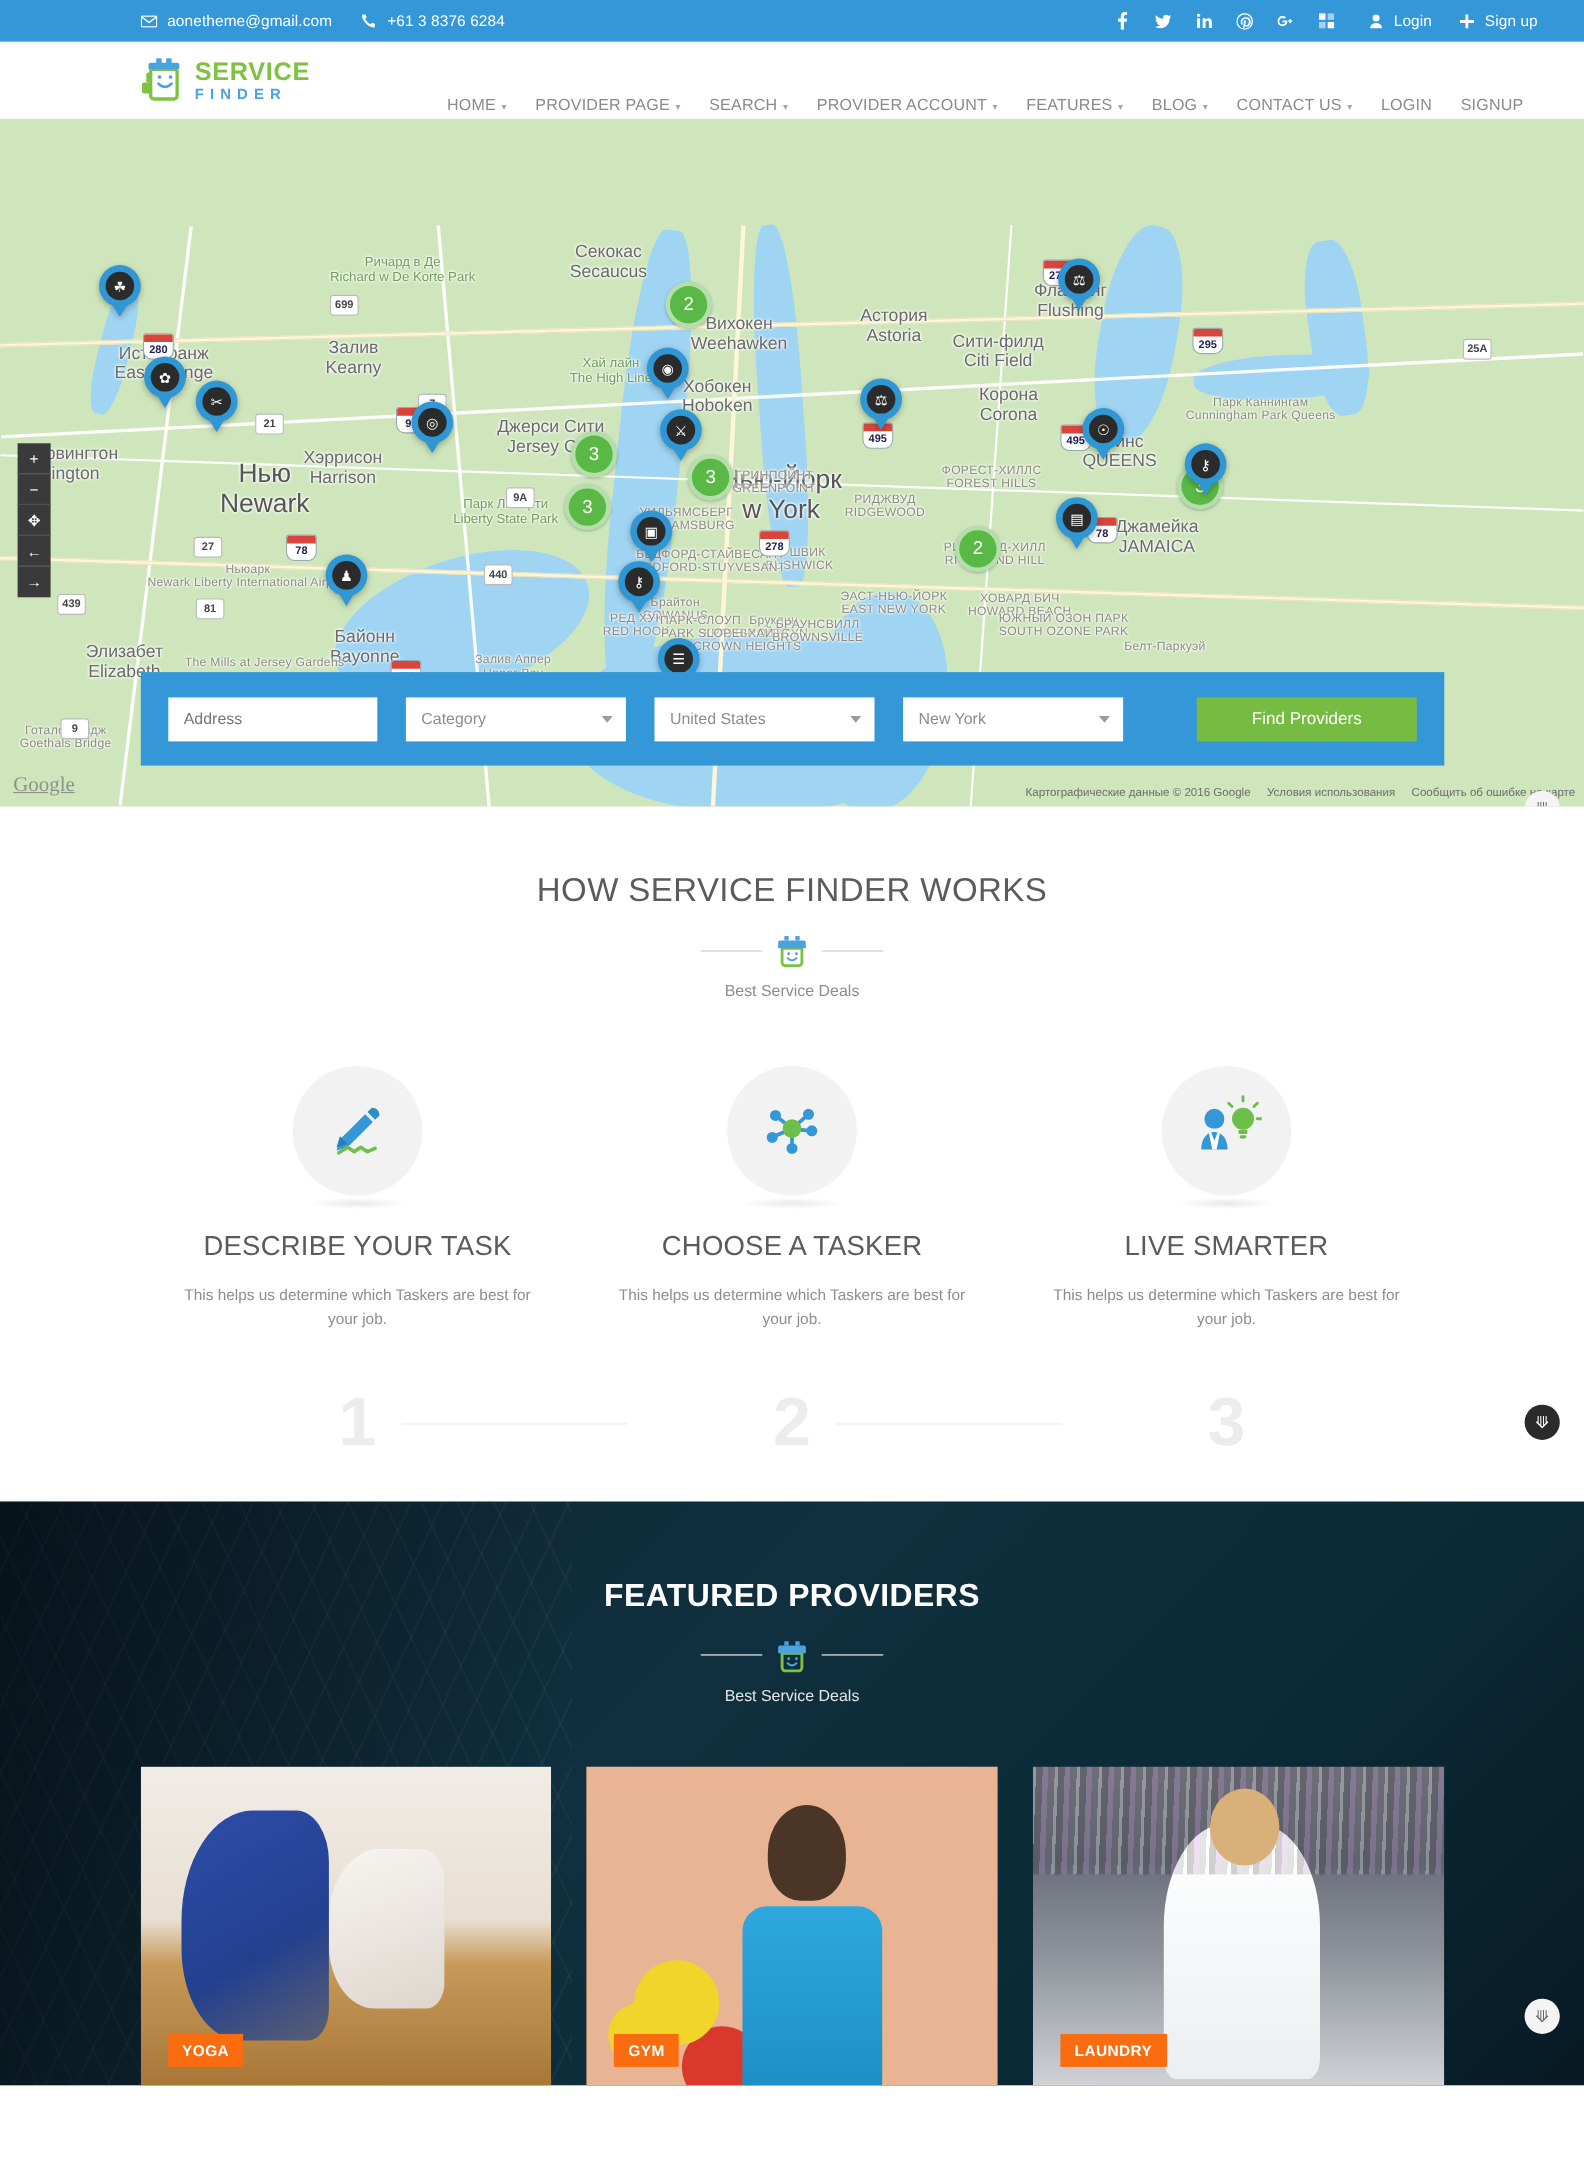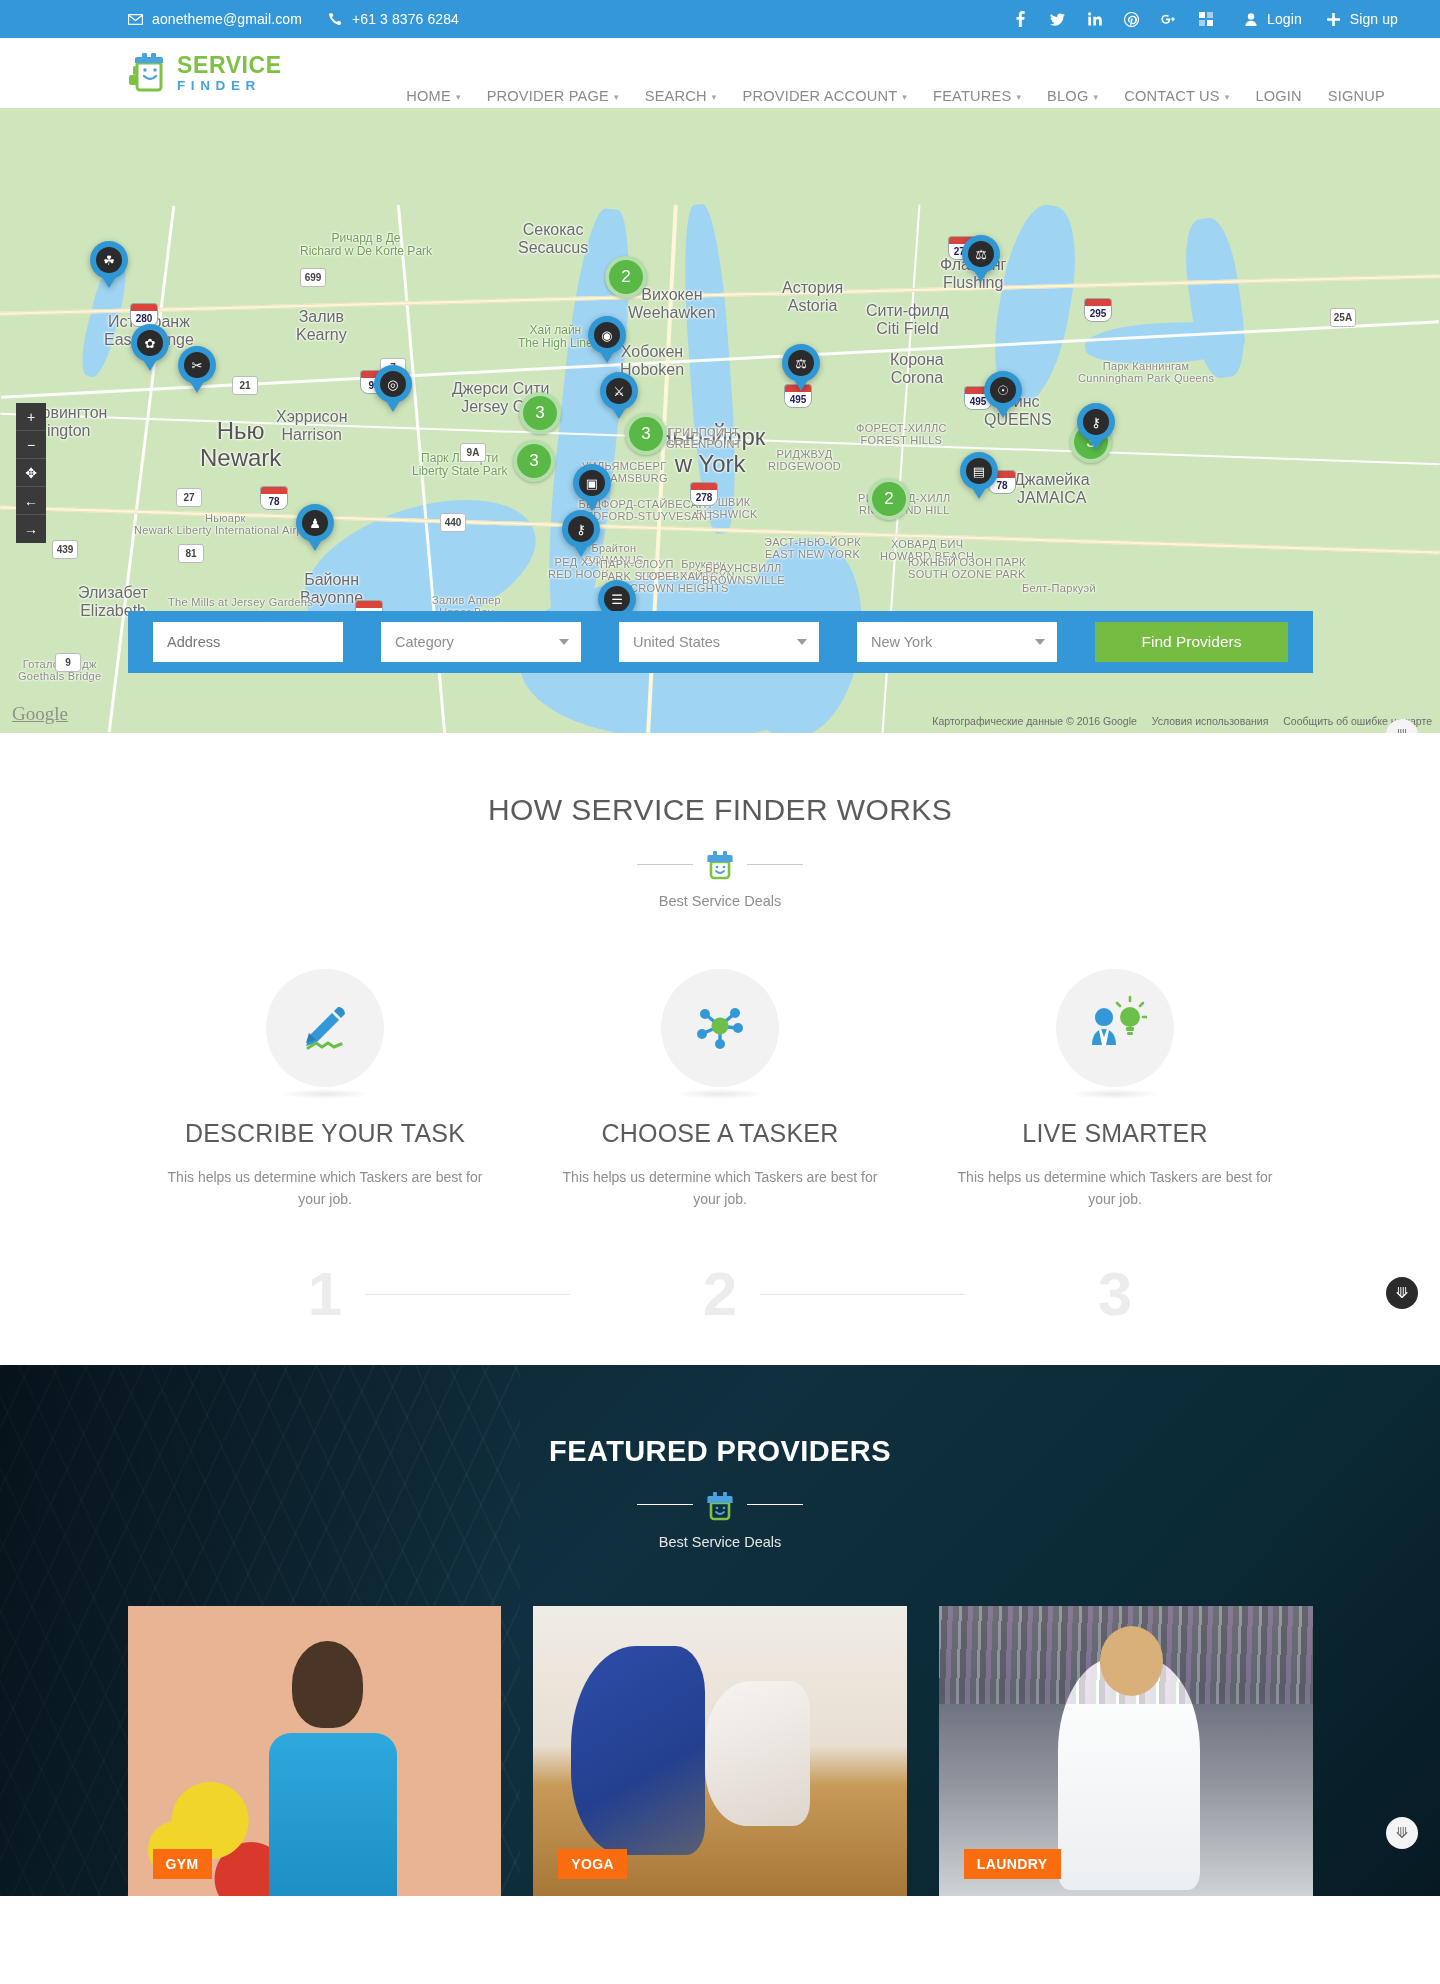--- a/index.html
+++ b/index.html
@@ -166,25 +166,25 @@
   .map-ctrl div:last-child { border-bottom: 0; }
 
   .gmaps-logo { position:absolute; left: 12px; bottom: 8px; font-size:19px; color:#777; opacity:.75; font-family:"Liberation Serif", serif;text-decoration:underline;}
   .map-attrib { position:absolute; right: 8px; bottom: 6px; font-size:10.5px; color:#6d6d6d; }
   .map-attrib span { margin-left: 12px; }
 
   
   .searchbar {
     position: absolute;
     left: 128px; top: 503px;
-    width: 1185px; height: 62px;
+    width: 1185px; height: 85px;
     background: #3498d8;
     display: flex; align-items: center;
     padding: 0 25px;
-    gap: 38px;
+    gap: 26px;
     z-index: 15;
   }
   .sf-input, .sf-select {
     height: 40px; background: #fff; border: none;
     font-size: 14.5px; color: #8d8d8d;
     font-family: "Liberation Sans", sans-serif;
     padding: 0 14px;
     outline: none;
   }
   .sf-input { width: 190px; }
@@ -914,26 +914,26 @@
         <circle cx="17" cy="18" r="1.3" fill="#4aa3df"></circle>
         <path d="M9 22 q4 4 8 0" fill="none" stroke="#4aa3df" stroke-width="1.8" stroke-linecap="round"></path>
       </svg>
     </span>
     <span class="line"></span>
   </div>
   <div class="sec-sub">Best Service Deals</div>
 
   <div class="cards">
     <div class="card">
+      <div class="card-img photo-yoga"></div>
+      <span class="badge">YOGA</span>
+    </div>
+    <div class="card">
       <div class="card-img photo-gym"></div>
       <span class="badge">GYM</span>
-    </div>
-    <div class="card">
-      <div class="card-img photo-yoga"></div>
-      <span class="badge">YOGA</span>
     </div>
     <div class="card">
       <div class="card-img photo-laundry">
           <span class="rack"></span>
         </div>
       <span class="badge">LAUNDRY</span>
     </div>
   </div>
 
   <div class="scrolltop white" style="right:22px;bottom:47px;">

